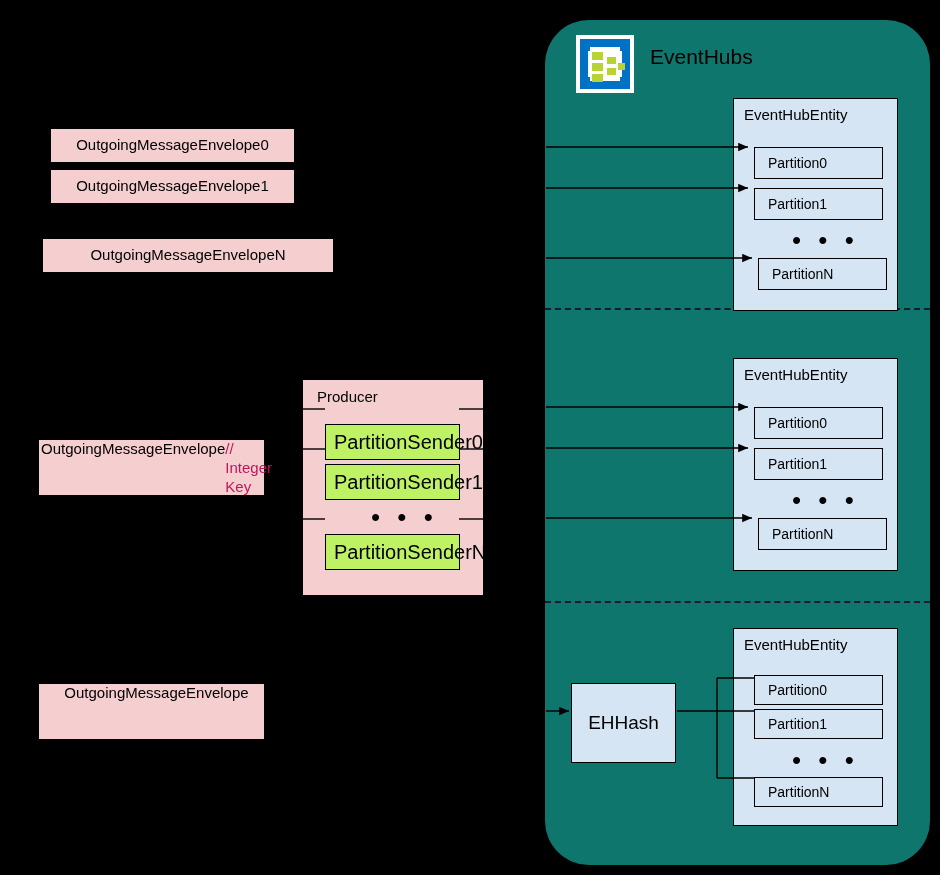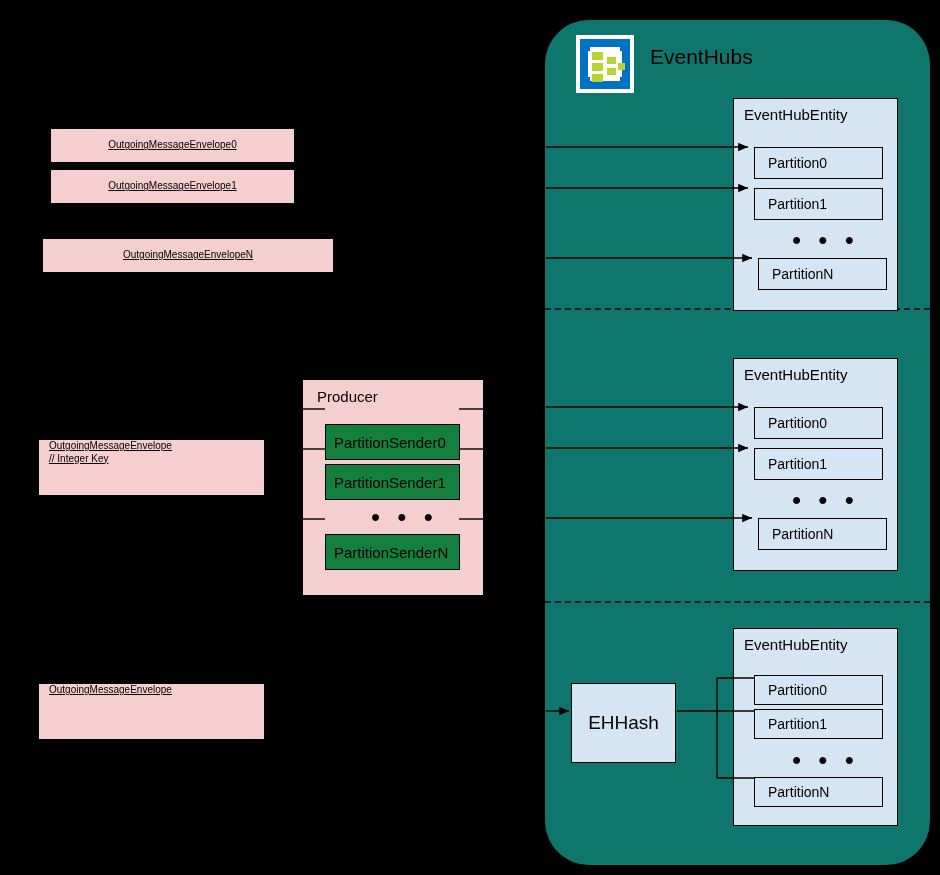--- a/index.html
+++ b/index.html
@@ -9,53 +9,52 @@
     background:#000000;
     font-family:"Liberation Sans", sans-serif;
     overflow:hidden;
   }
   .abs{position:absolute;}
 
   
   .pinkbox{
     background:#f5cfcf;
     color:#000000;
-    font-size:10px;
+    font-size:15px;
     line-height:1.25;
     box-sizing:border-box;
-    text-decoration:underline;
   }
   .pinkbox.centered{
     display:flex;align-items:center;justify-content:center;
     text-align:center;
   }
   .pinkbox.left{
-    display:flex;flex-direction:column;
+    display:flex;flex-direction:row;justify-content:center;
     padding-left:10px;
   }
-  .greencomment{color:#000000;}
+  .greencomment{color:#be185d;}
 
   
   .producer{
     background:#f5cfcf;
     box-sizing:border-box;
     margin-top:33px;
   }
   .producer-title{
     position:absolute;left:14px;top:8px;
     font-size:15px;color:#000;
   }
   .sender{
     position:absolute;
-    background:#15803d;
+    background:#bef264;
     border:1.4px solid #000;
     box-sizing:border-box;
     display:flex;align-items:center;
     padding-left:8px;
-    font-size:15px;color:#000;
+    font-size:20px;color:#000;
   }
 
   .dots{
     position:absolute;
     font-size:26px;letter-spacing:5px;color:#000;
     line-height:1;
     font-family:"Liberation Sans", sans-serif;
   }
 
   

